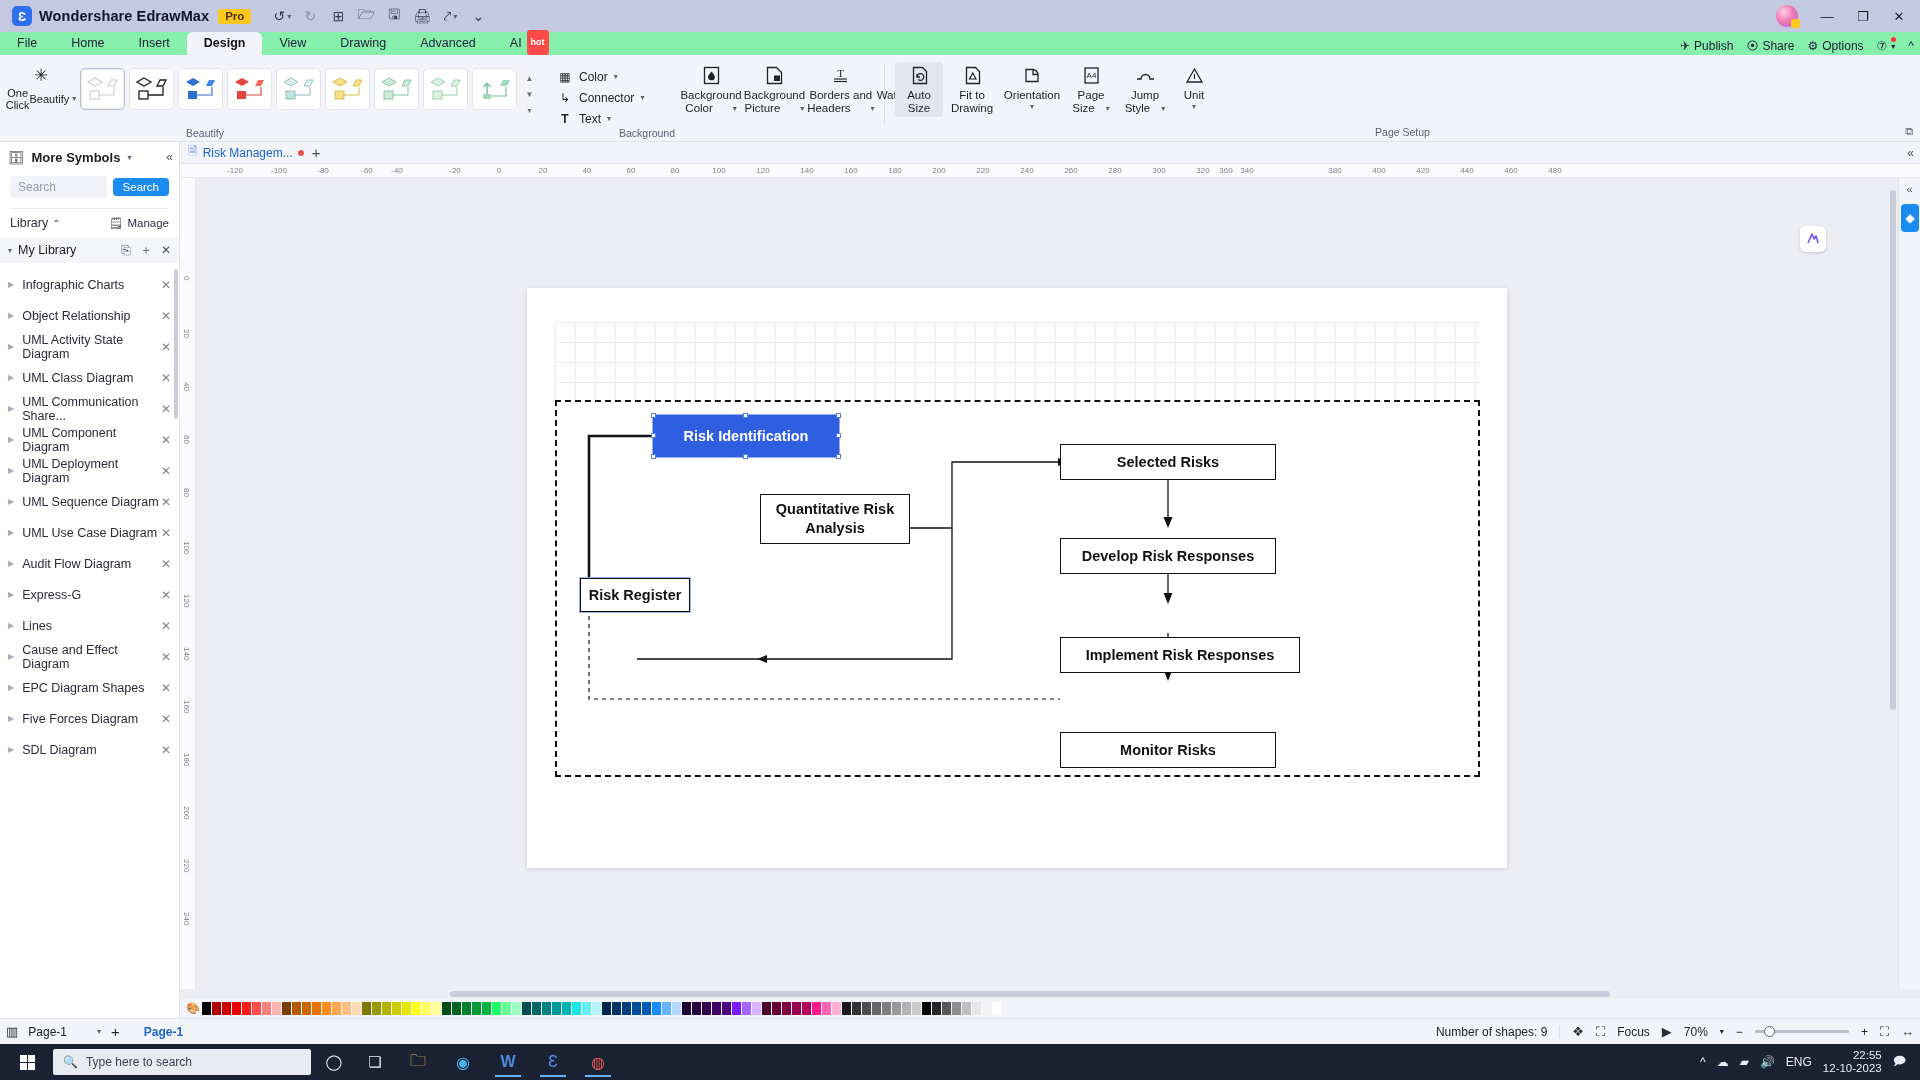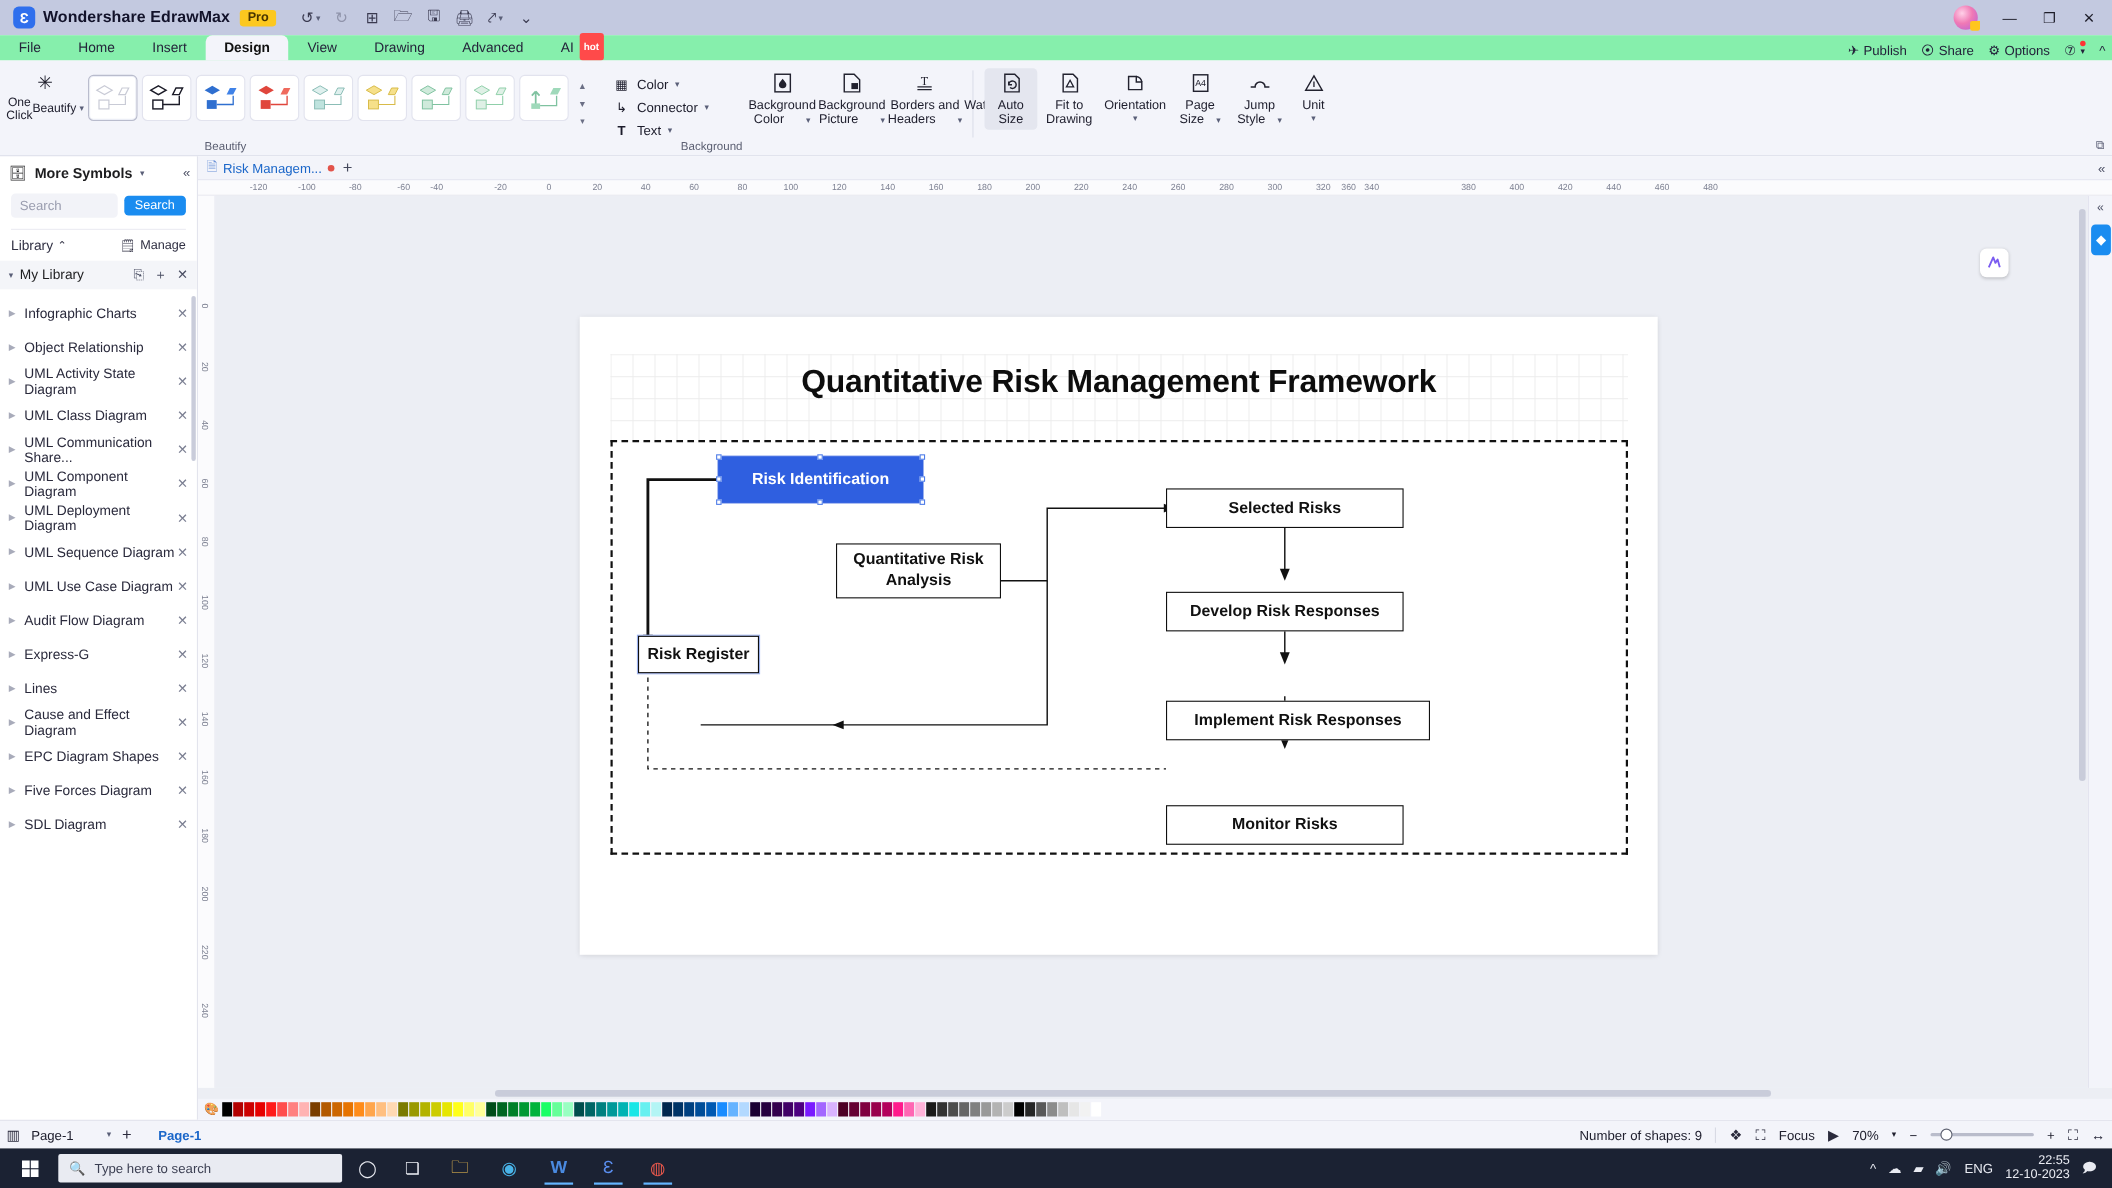--- a/index.html
+++ b/index.html
@@ -551,20 +551,21 @@
           <span class="gl">
             <svg width="19" height="19" viewBox="0 0 19 19">
                 <polygon points="9.5,3 17,16 2,16" fill="none" stroke="#22222f" stroke-width="1.3"></polygon>
                 <line x1="9.5" y1="8" x2="9.5" y2="13" stroke="#22222f" stroke-width="1.2"></line>
               </svg>
           </span>
           <span class="t">Unit</span>
           <span class="caretsm">▾</span>
         </div>
       </div>
+      <div class="rgroup-label">Page Setup</div>
       <div class="rb-expand">⧉</div>
     </div>
   </div>
 
   <div class="work">
 
     <div class="lpanel">
       <div class="lp-head">
         <span style="font-size:13px">🗄</span>
         <span class="t">More Symbols</span>
@@ -775,21 +776,20 @@
             <span class="tk" style="top: 575px;">180</span>
             <span class="tk" style="top: 628px;">200</span>
             <span class="tk" style="top: 681px;">220</span>
             <span class="tk" style="top: 734px;">240</span>
           </div>
 
         <div class="canvas">
           <div class="page">
             <div class="grid-band"></div>
 
-            <div class="dia-title">Quantitative Risk Management Framework</div>
 
             <div class="dashframe"></div>
 
             <svg style="position:absolute;left:0;top:0;width:980px;height:580px;pointer-events:none">
 
               <path d="M126 148 H62 V290" fill="none" stroke="#111" stroke-width="2.6"></path>
               <polygon points="62,300 57.5,289 66.5,289" fill="#111"></polygon>
 
               <path d="M383 240 H425 V174 H533" fill="none" stroke="#111" stroke-width="1.3"></path>
               <polygon points="541,174 531,170 531,178" fill="#111"></polygon>

